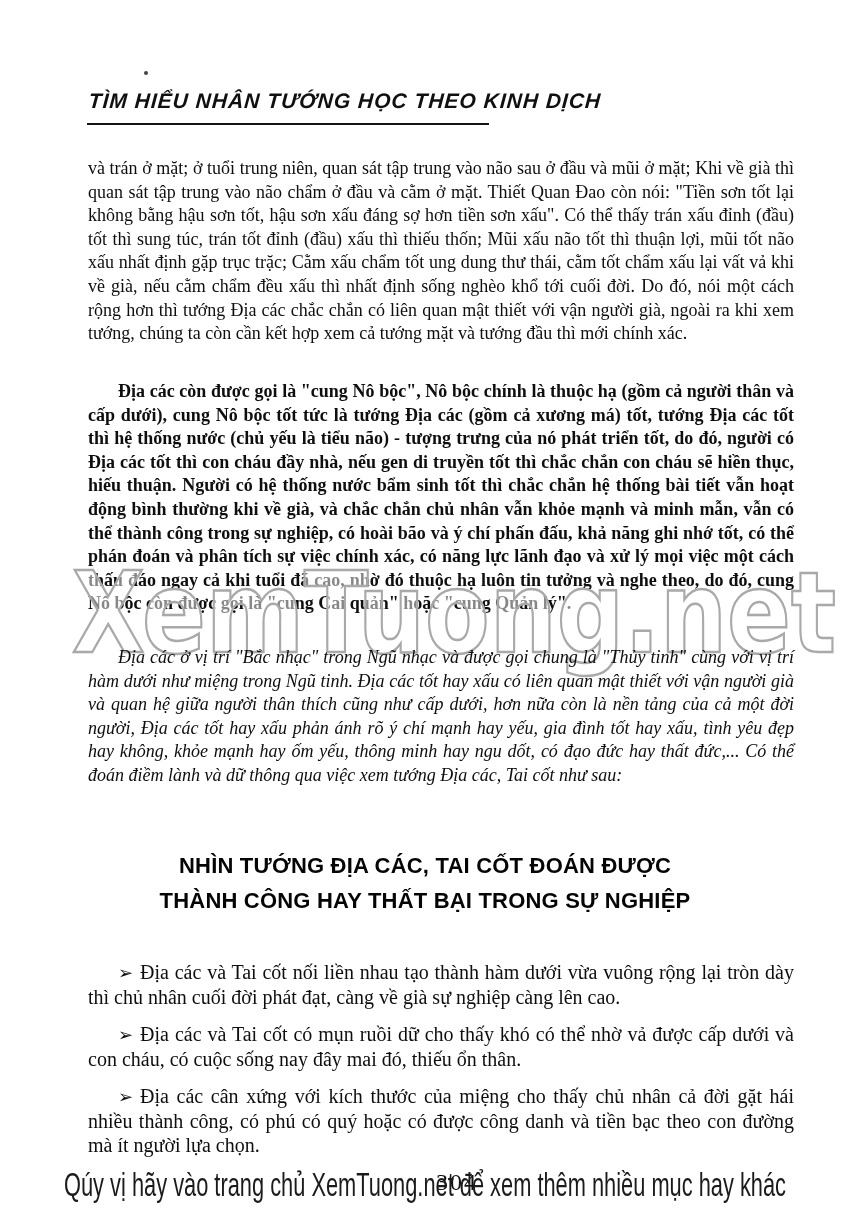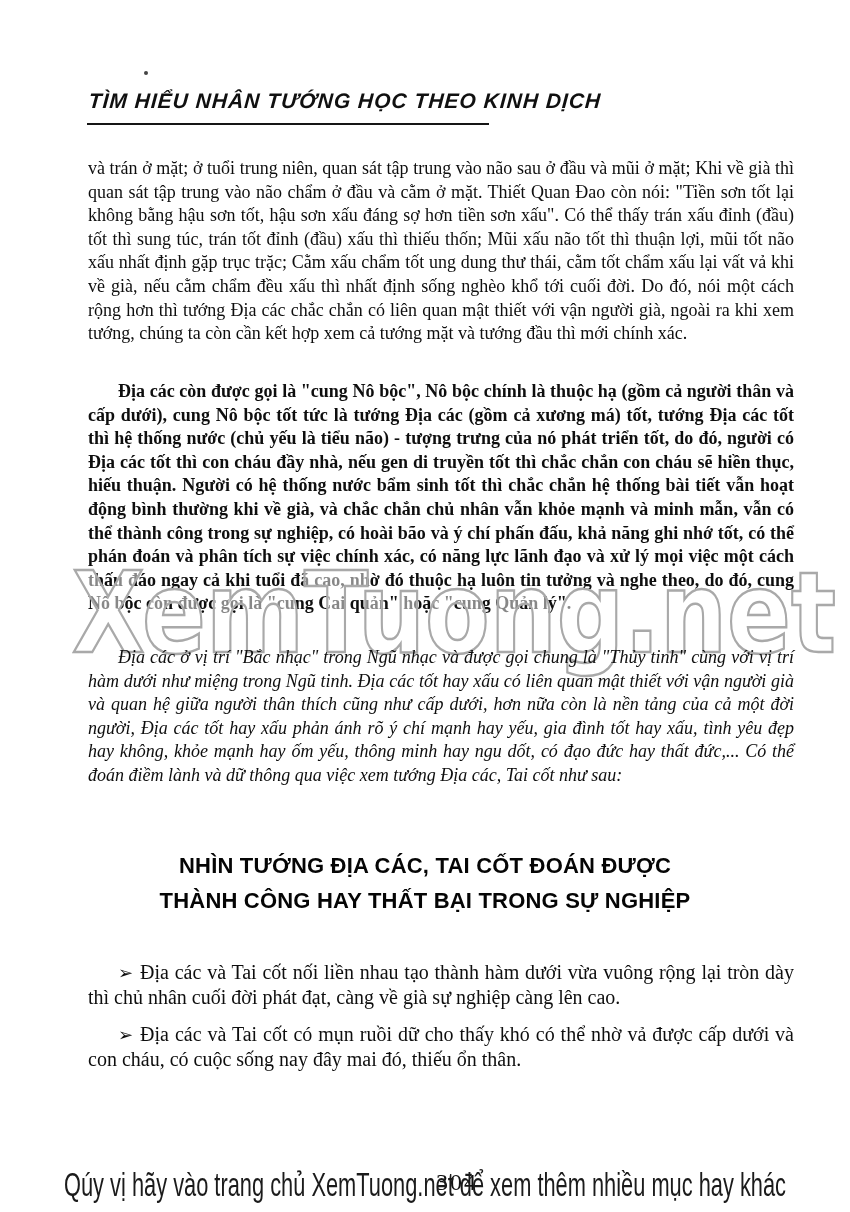--- a/index.html
+++ b/index.html
@@ -86,20 +86,21 @@
   <p class="body-par" id="p3">Địa các ở vị trí "Bắc nhạc" trong Ngũ nhạc và được gọi chung là "Thủy tinh" cùng với vị trí hàm dưới như miệng trong Ngũ tinh. Địa các tốt hay xấu có liên quan mật thiết với vận người già và quan hệ giữa người thân thích cũng như cấp dưới, hơn nữa còn là nền tảng của cả một đời người, Địa các tốt hay xấu phản ánh rõ ý chí mạnh hay yếu, gia đình tốt hay xấu, tình yêu đẹp hay không, khỏe mạnh hay ốm yếu, thông minh hay ngu dốt, có đạo đức hay thất đức,... Có thể đoán điềm lành và dữ thông qua việc xem tướng Địa các, Tai cốt như sau:</p>
 
   <div class="section-heading">
     <div>NHÌN TƯỚNG ĐỊA CÁC, TAI CỐT ĐOÁN ĐƯỢC</div>
     <div>THÀNH CÔNG HAY THẤT BẠI TRONG SỰ NGHIỆP</div>
   </div>
 
   <div class="bullets">
     <p><span class="bullet-marker">➢</span><span>Địa các và Tai cốt nối liền nhau tạo thành hàm dưới vừa vuông rộng lại tròn dày thì chủ nhân cuối đời phát đạt, càng về già sự nghiệp càng lên cao.</span></p>
     <p><span class="bullet-marker">➢</span><span>Địa các và Tai cốt có mụn ruồi dữ cho thấy khó có thể nhờ vả được cấp dưới và con cháu, có cuộc sống nay đây mai đó, thiếu ổn thân.</span></p>
+    <p><span class="bullet-marker">➢</span><span>Địa các cân xứng với kích thước của miệng cho thấy chủ nhân cả đời gặt hái nhiều thành công, có phú có quý hoặc có được công danh và tiền bạc theo con đường mà ít người lựa chọn.</span></p>
   </div>
 
   <div class="page-number">304</div>
 
   <svg class="footer-svg" viewBox="0 0 850 54" xmlns="http://www.w3.org/2000/svg">
     <text x="425" y="38" text-anchor="middle" font-family="Liberation Sans, sans-serif" font-size="33" fill="#1b1b1b" textLength="722" lengthAdjust="spacingAndGlyphs">Qúy vị hãy vào trang chủ XemTuong.net để xem thêm nhiều mục hay khác</text>
   </svg>
 
 </div>
 

